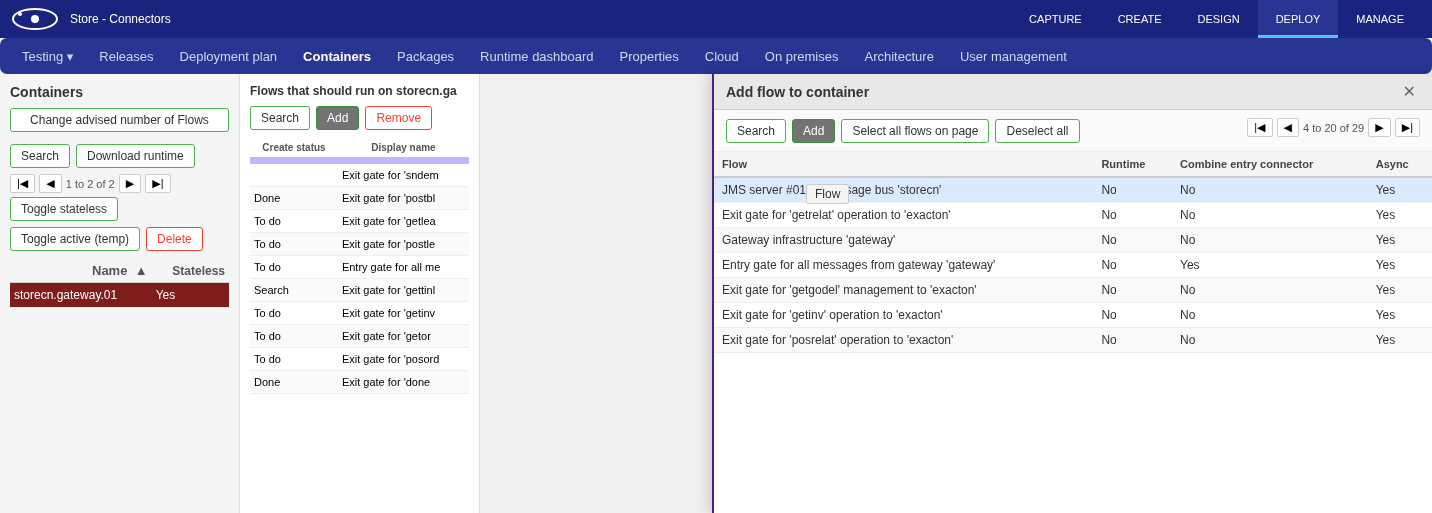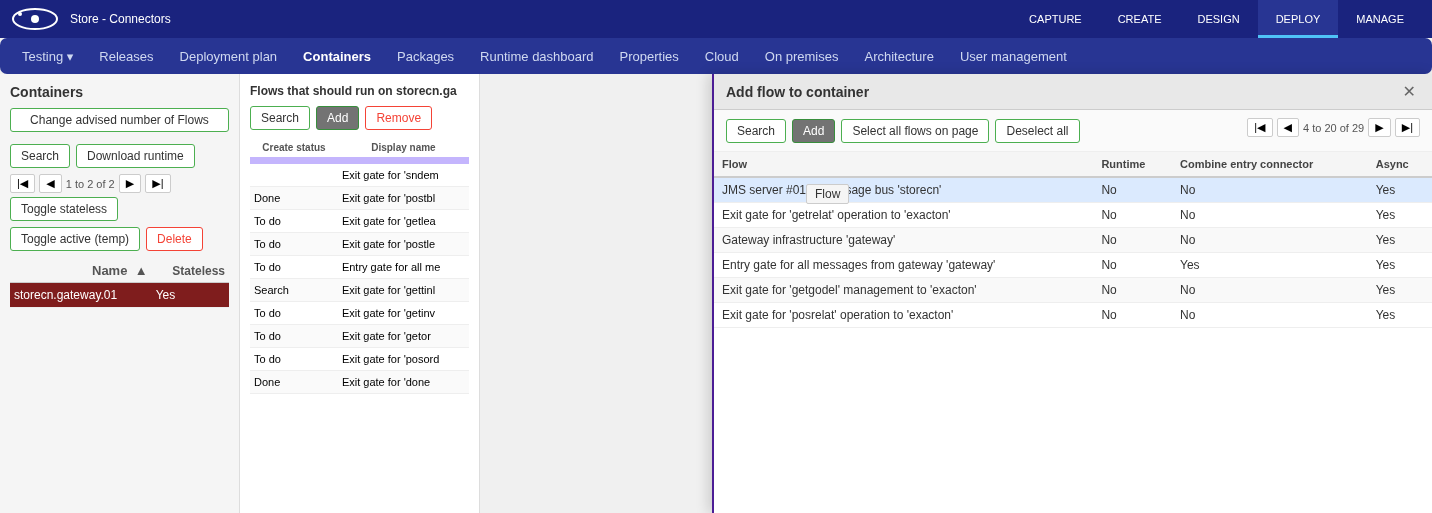--- a/index.html
+++ b/index.html
@@ -473,20 +473,26 @@
               <td>Yes</td>
               <td>Yes</td>
             </tr>
             <tr>
               <td>Exit gate for 'getgodel' management to 'exacton'</td>
               <td>No</td>
               <td>No</td>
               <td>Yes</td>
             </tr>
             <tr>
+              <td>Exit gate for 'getinv' operation to 'exacton'</td>
+              <td>No</td>
+              <td>No</td>
+              <td>Yes</td>
+            </tr>
+            <tr>
               <td>Exit gate for 'posrelat' operation to 'exacton'</td>
               <td>No</td>
               <td>No</td>
               <td>Yes</td>
             </tr>
           </tbody>
       </table>
     </div>
   </div>
 

